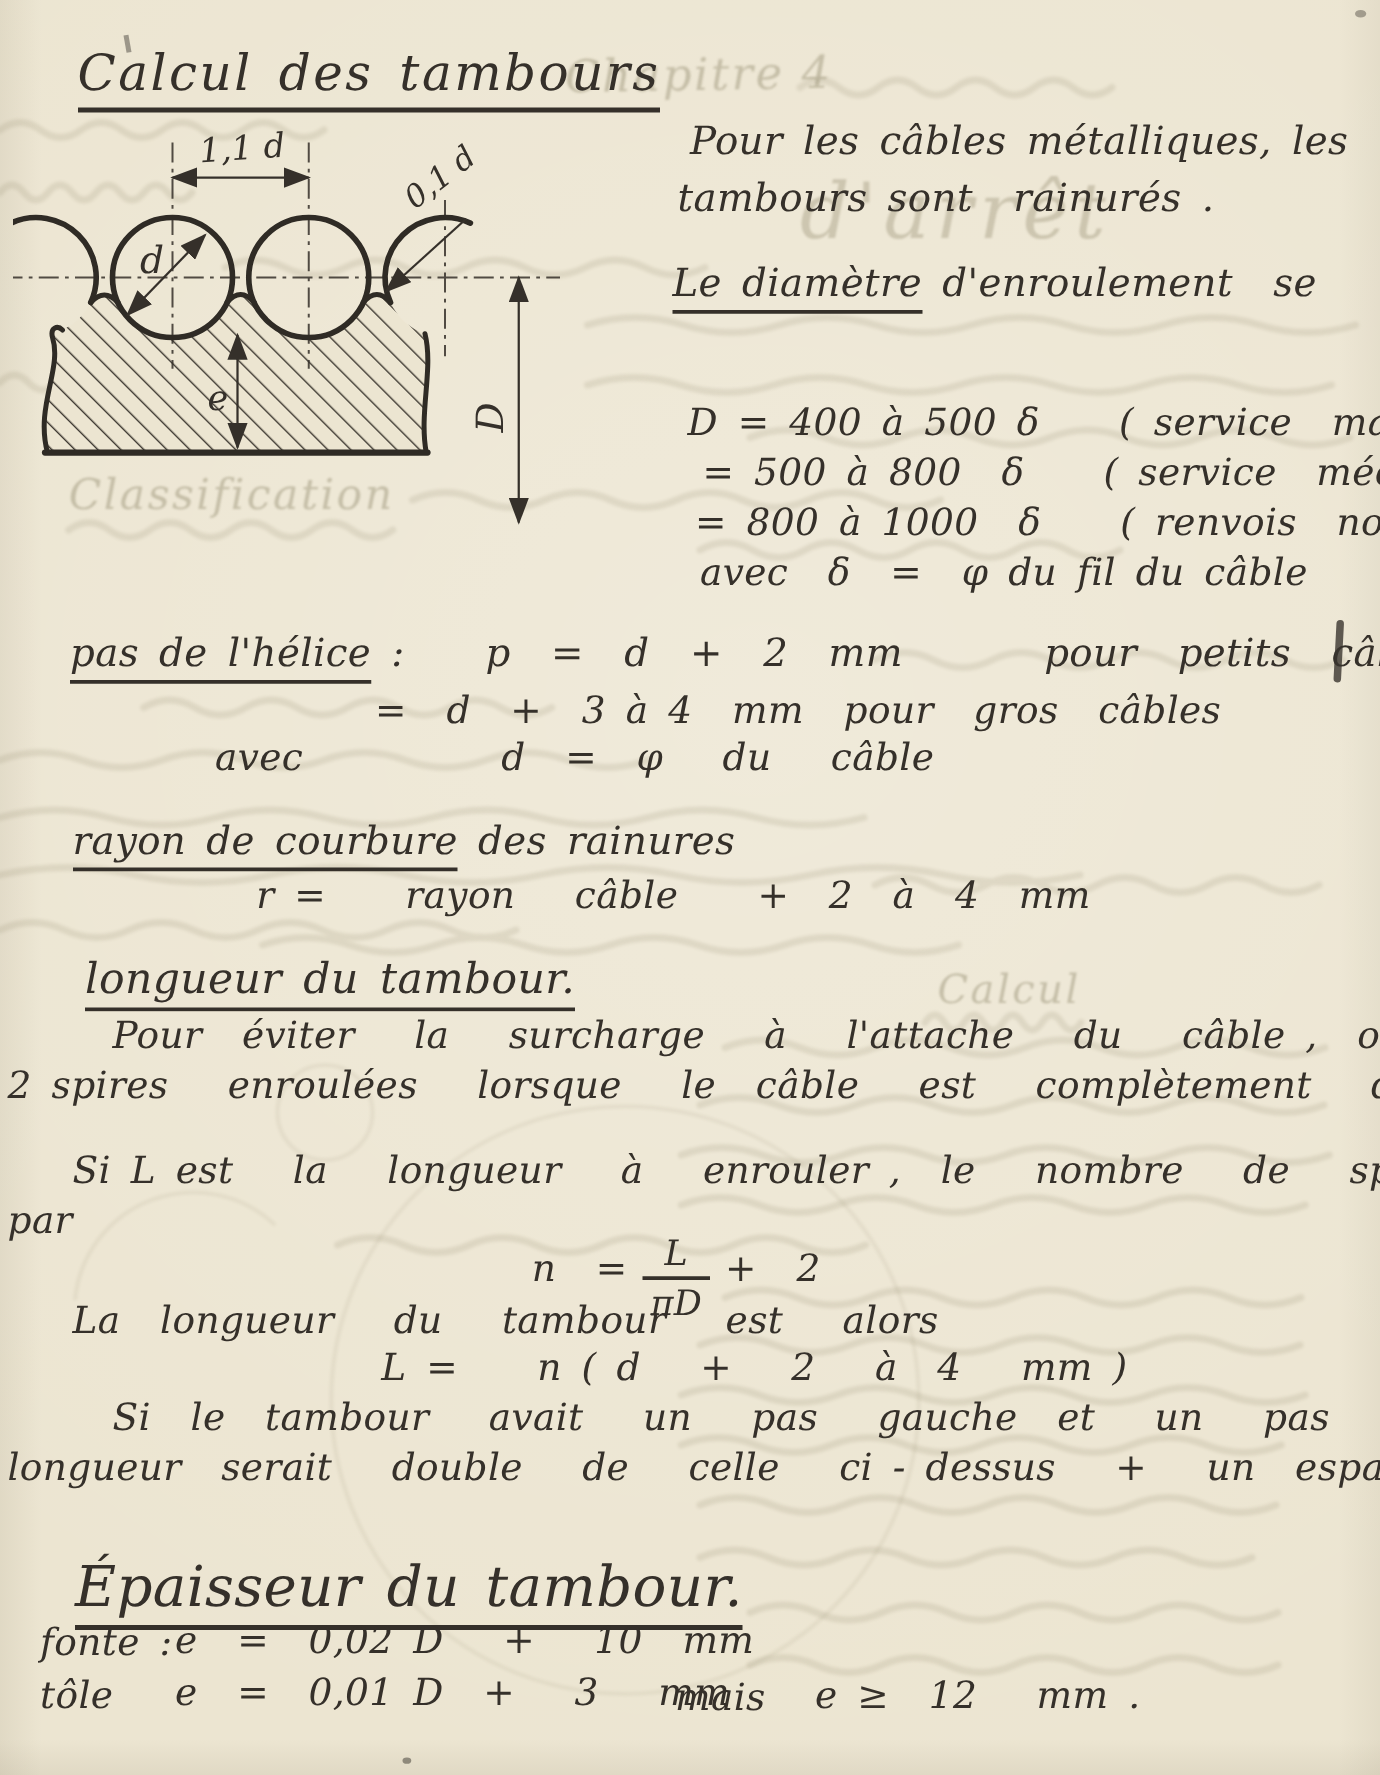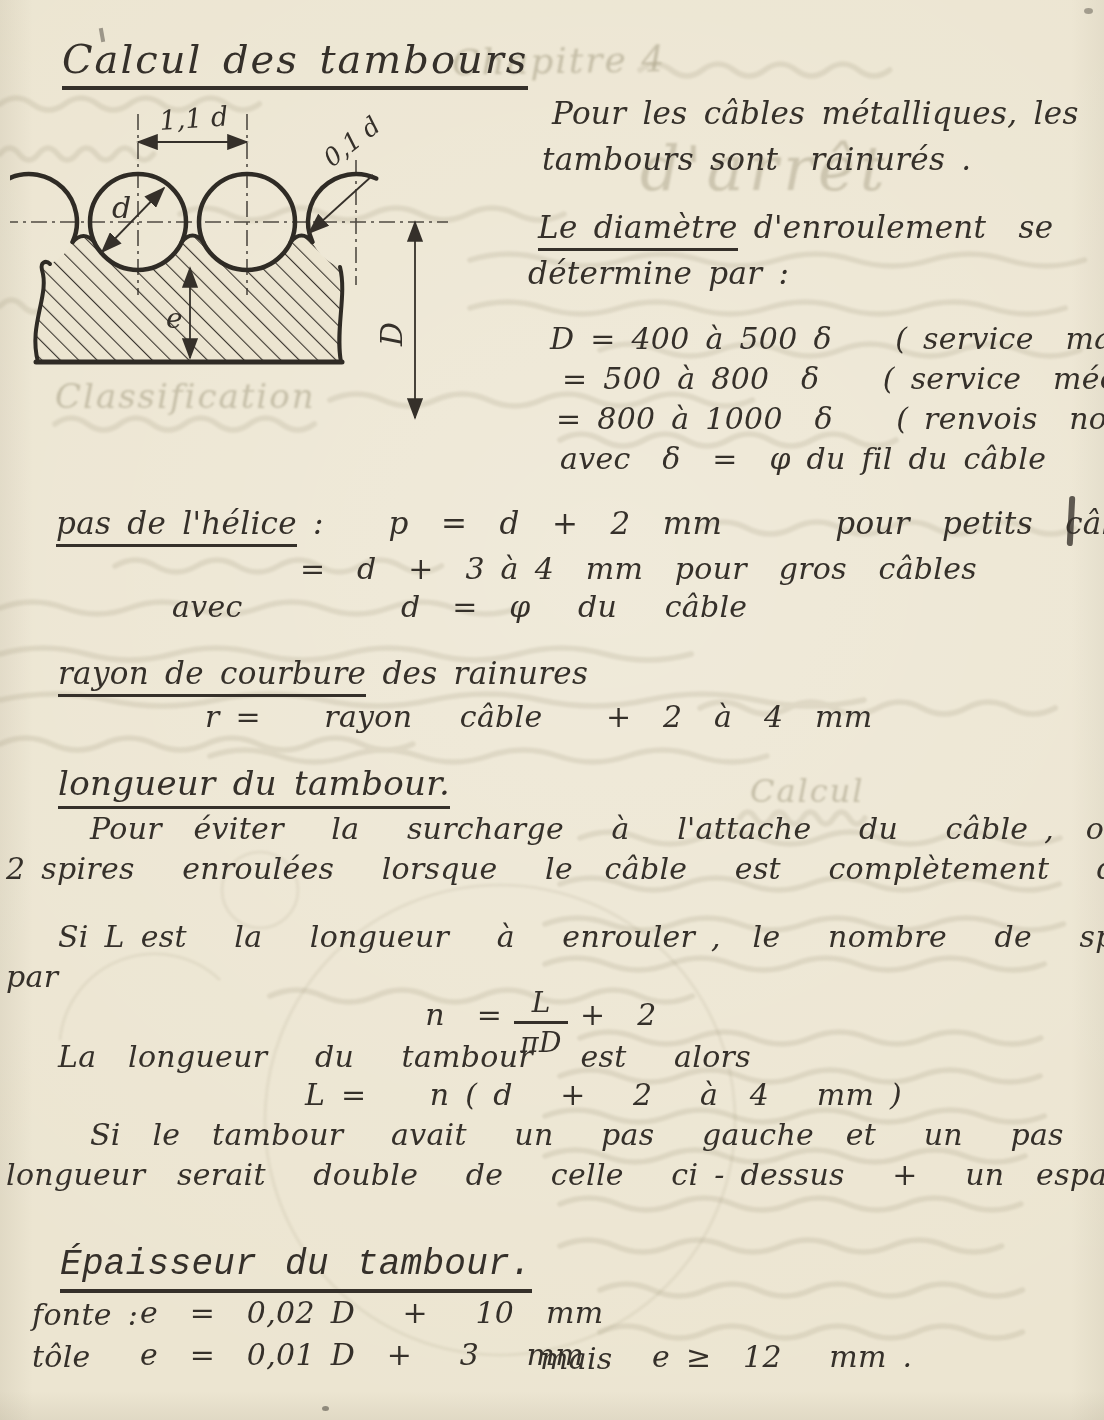--- a/index.html
+++ b/index.html
@@ -9,21 +9,21 @@
       radial-gradient(ellipse 120% 90% at 55% 40%, rgba(255,255,255,.20), rgba(0,0,0,0) 70%),
       linear-gradient(90deg, rgba(120,110,85,.10), rgba(0,0,0,0) 3%, rgba(0,0,0,0) 97%, rgba(120,110,85,.08)),
       linear-gradient(0deg, rgba(120,110,85,.10), rgba(0,0,0,0) 2%),
       #ece5d1;
     font-family:"DejaVu Serif", serif;
   }
   .hw{
     position:absolute;white-space:pre;font-style:italic;color:#35302a;
     font-size:30px;line-height:1.15;word-spacing:6px;letter-spacing:.3px;
   }
-  .sz31{font-size:31px;} .sz34{font-size:34px;} .sz36{font-size:36px;font-family:Liberation Mono, monospace;} .sz40{font-size:40px;letter-spacing:2px;}
+  .sz31{font-size:31px;} .sz34{font-size:34px;} .sz36{font-size:45px;} .sz40{font-size:40px;letter-spacing:2px;}
   .u{border-bottom:3px solid currentColor;padding-bottom:3px;}
   .u4{border-bottom:4px solid currentColor;padding-bottom:4px;margin-top:48px;}
   .frac{display:inline-flex;flex-direction:column;align-items:center;vertical-align:middle;margin:0 12px;transform:translateY(6px);}
   .frac .num{font-size:28px;line-height:1;padding-bottom:4px;}
   .frac .bar{display:block;width:54px;height:3px;background:#35302a;}
   .frac .den{font-size:28px;line-height:1;padding-top:5px;}
   .ghost{
     position:absolute;font-style:italic;color:rgba(138,129,99,.40);
     filter:blur(0.8px);white-space:pre;letter-spacing:2px;
   }
@@ -143,34 +143,33 @@
       <text x="392" y="256" font-size="30" transform="rotate(-90 392 256)">D</text>
     </g>
   </svg>
 
   <div class="hw sz40" style="left:62px;top:36px;"><span class="u4">Calcul des tambours</span></div>
 
   <div class="hw sz31" style="left:542px;top:142px;">tambours sont  rainurés .</div>
   <div class="hw sz31" style="left:552px;top:96px;">Pour les câbles métalliques, les</div>
 
   <div class="hw sz31" style="left:538px;top:210px;"><span class="u">Le diamètre</span><span> d'enroulement  se</span></div>
-  <div class="hw sz31" style="left:528px;top:256px;">détermine par :</div>
   <div class="hw" style="left:550px;top:322px;">D = 400 à 500 δ    ( service  main )</div>
   <div class="hw" style="left:562px;top:362px;">= 500 à 800  δ    ( service  mécanique )</div>
   <div class="hw" style="left:556px;top:402px;">= 800 à 1000  δ    ( renvois  nombreux</div>
   <div class="hw" style="left:560px;top:442px;">avec  δ  =  φ du fil du câble</div>
 
   <div class="hw sz31" style="left:56px;top:506px;"><span class="u">pas de l'hélice</span><span> :    p  =  d  +  2  mm       pour  petits  câbles</span></div>
   <div class="hw" style="left:300px;top:552px;">=  d  +  3 à 4  mm  pour  gros  câbles</div>
   <div class="hw" style="left:172px;top:590px;">avec          d  =  φ   du   câble</div>
 
   <div class="hw sz31" style="left:58px;top:656px;"><span class="u">rayon de courbure</span><span> des rainures</span></div>
   <div class="hw" style="left:205px;top:700px;">r =    rayon   câble    +  2  à  4  mm</div>
 
-  <div class="hw sz34" style="left:58px;top:764px;"><span class="u">longueur du tambour.</span></div>
+  <div class="hw sz34" style="left:68px;top:764px;"><span class="u">longueur du tambour.</span></div>
   <div class="hw" style="left:90px;top:812px;">Pour  éviter   la   surcharge   à   l'attache   du   câble ,  on   laisse</div>
   <div class="hw" style="left:6px;top:852px;">2 spires   enroulées   lorsque   le  câble   est   complètement   déroulé .</div>
   <div class="hw" style="left:58px;top:920px;">Si L est   la   longueur   à   enrouler ,  le   nombre   de   spires   est   donné</div>
   <div class="hw" style="left:6px;top:960px;">par</div>
   <div class="hw" style="left:362px;top:948px;">
     <span>n  =</span><span class="frac"><span class="num">L</span><span class="bar"></span><span class="den">πD</span></span><span>+  2</span>
   </div>
   <div class="hw" style="left:58px;top:1040px;">La  longueur   du   tambour   est   alors</div>
   <div class="hw" style="left:305px;top:1078px;">L =    n ( d   +   2   à  4   mm )</div>
   <div class="hw" style="left:90px;top:1118px;">Si  le  tambour   avait   un   pas   gauche  et   un   pas   droit ,  la</div>

